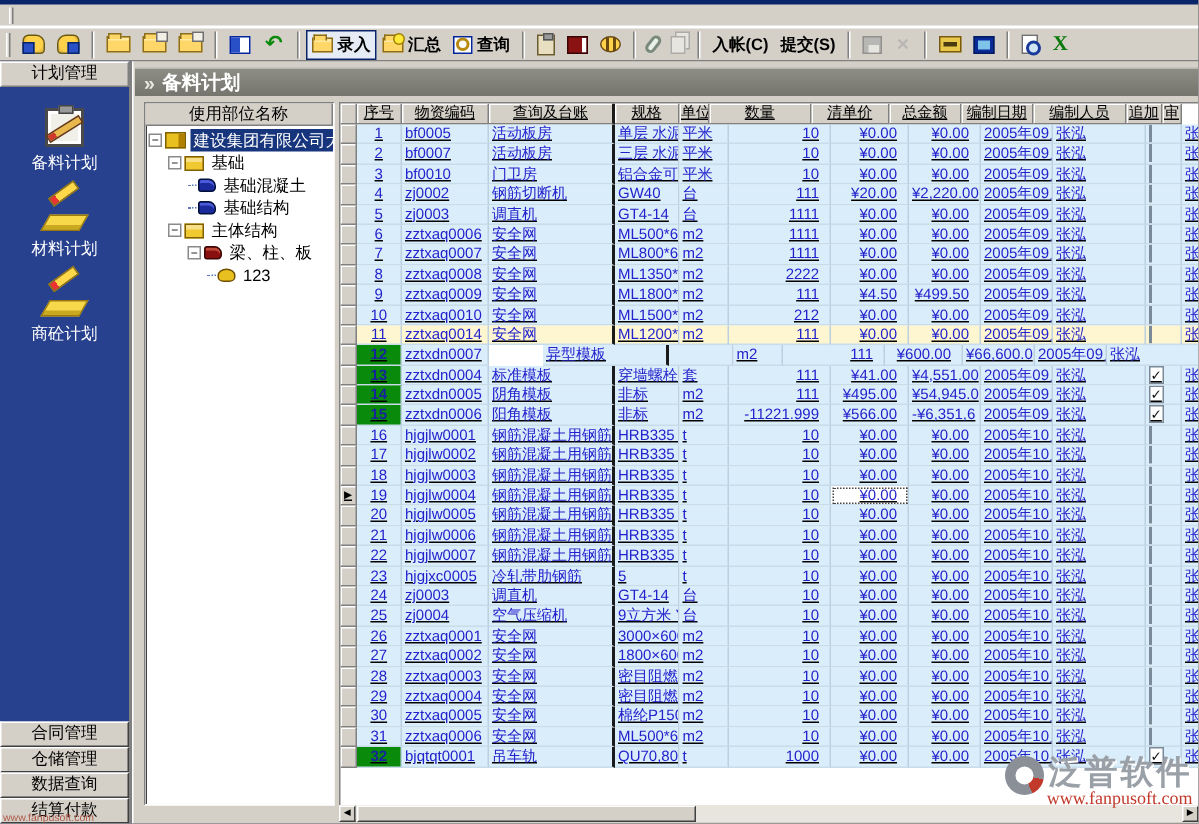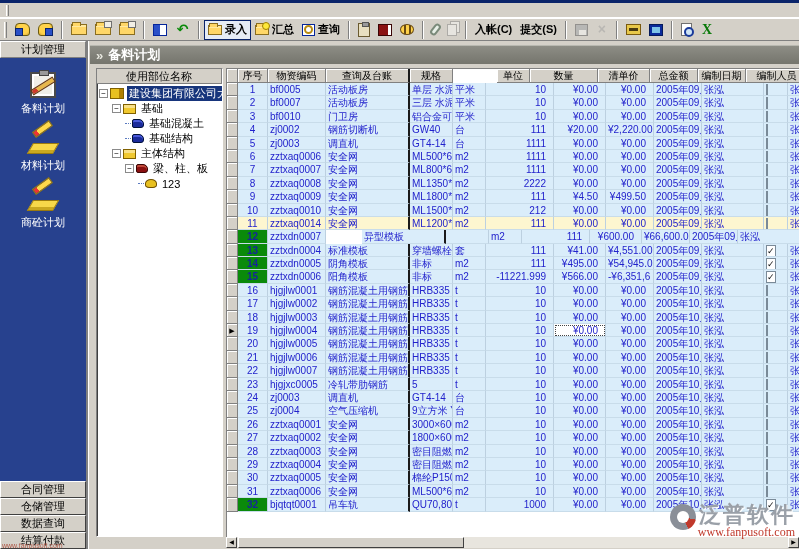--- a/index.html
+++ b/index.html
@@ -93,21 +93,21 @@
   .t-bld{width:14px;height:11px;background:#e8c020;border:1px solid #806000;box-shadow:inset -4px 0 #b08000;}
   .t-box{width:13px;height:10px;background:#f0c830;border:1px solid #806000;box-shadow:inset 0 3px #f8e088;}
   .t-bkb{width:12px;height:9px;background:#1a2a9a;border:1px solid #00103a;border-radius:2px 5px 3px 2px;box-shadow:inset 0 2px #4a5ada;}
   .t-bkr{width:12px;height:9px;background:#8a1010;border:1px solid #3a0505;border-radius:2px 5px 3px 2px;box-shadow:inset 0 2px #c04a3a;}
   .t-123{width:12px;height:9px;background:#e8c020;border:1px solid #705000;border-radius:50% 50% 35% 35%;}
   .tnode .tlbl{font-size:11px;color:#000;padding:0 2px;}
   .tnode .tlbl.sel{background:#17357c;color:#fff;}
 
   
   .grid{position:absolute;left:137px;right:0;top:27px;bottom:12px;background:#fff;border-left:1px solid #808080;border-top:1px solid #808080;overflow:hidden;}
-  .grow{display:flex;height:13.4px;}
+  .grow{display:flex;height:13.4px;text-decoration:underline;}
   .grow.hdr{height:14px;}
   .gc{flex:none;overflow:hidden;white-space:nowrap;font-size:10px;line-height:13px;color:#2222cc;
       background:#daedfa;border-right:1px solid #bcd0e0;border-bottom:1px solid #c8dcea;padding:0 2px;}
   .hdr .gc{background:#d4d0c8;color:#000;text-align:center;border-right:1px solid #808080;border-bottom:1px solid #808080;
            box-shadow:inset 1px 1px 0 #fff;line-height:13px;padding:0 1px;}
   .gut{flex:none;background:#d4d0c8;border-right:1px solid #808080;border-bottom:1px solid #808080;box-shadow:inset 1px 1px 0 #fff;
        font-size:7px;line-height:13px;text-align:center;color:#000;padding:0;}
   .gc.thick{border-right:2px solid #1a1a1a;}
   .grow.sel .gc{background:#fdf6d0;}
   .gc.greenseq{background:#0a8a0a;color:#16259a;font-weight:bold;}
@@ -298,21 +298,21 @@
         </div>
     </div>
 
     <div class="grid" id="grid">
         <div class="grow hdr">
           <span class="gut" style="width: 11px;"></span>
           <span class="gc" style="width: 30px;">序号</span>
           <span class="gc" style="width: 58px;">物资编码</span>
           <span class="gc thick" style="width: 84px;">查询及台账</span>
           <span class="gc" style="width: 43px;">规格</span>
-          <span class="gc" style="width: 33px; margin-left: 44px;">单位</span>
+          <span class="gc" style="width: 20px;">单位</span>
           <span class="gc" style="width: 68px;">数量</span>
           <span class="gc" style="width: 52px;">清单价</span>
           <span class="gc" style="width: 48px;">总金额</span>
           <span class="gc" style="width: 48px;">编制日期</span>
           <span class="gc" style="width: 62px;">编制人员</span>
           <span class="gc" style="width: 24px;">追加</span>
           <span class="gc" style="width: 13px;">审</span>
         </div>
         <div class="grow">
           <span class="gut" style="width: 11px;"></span>

